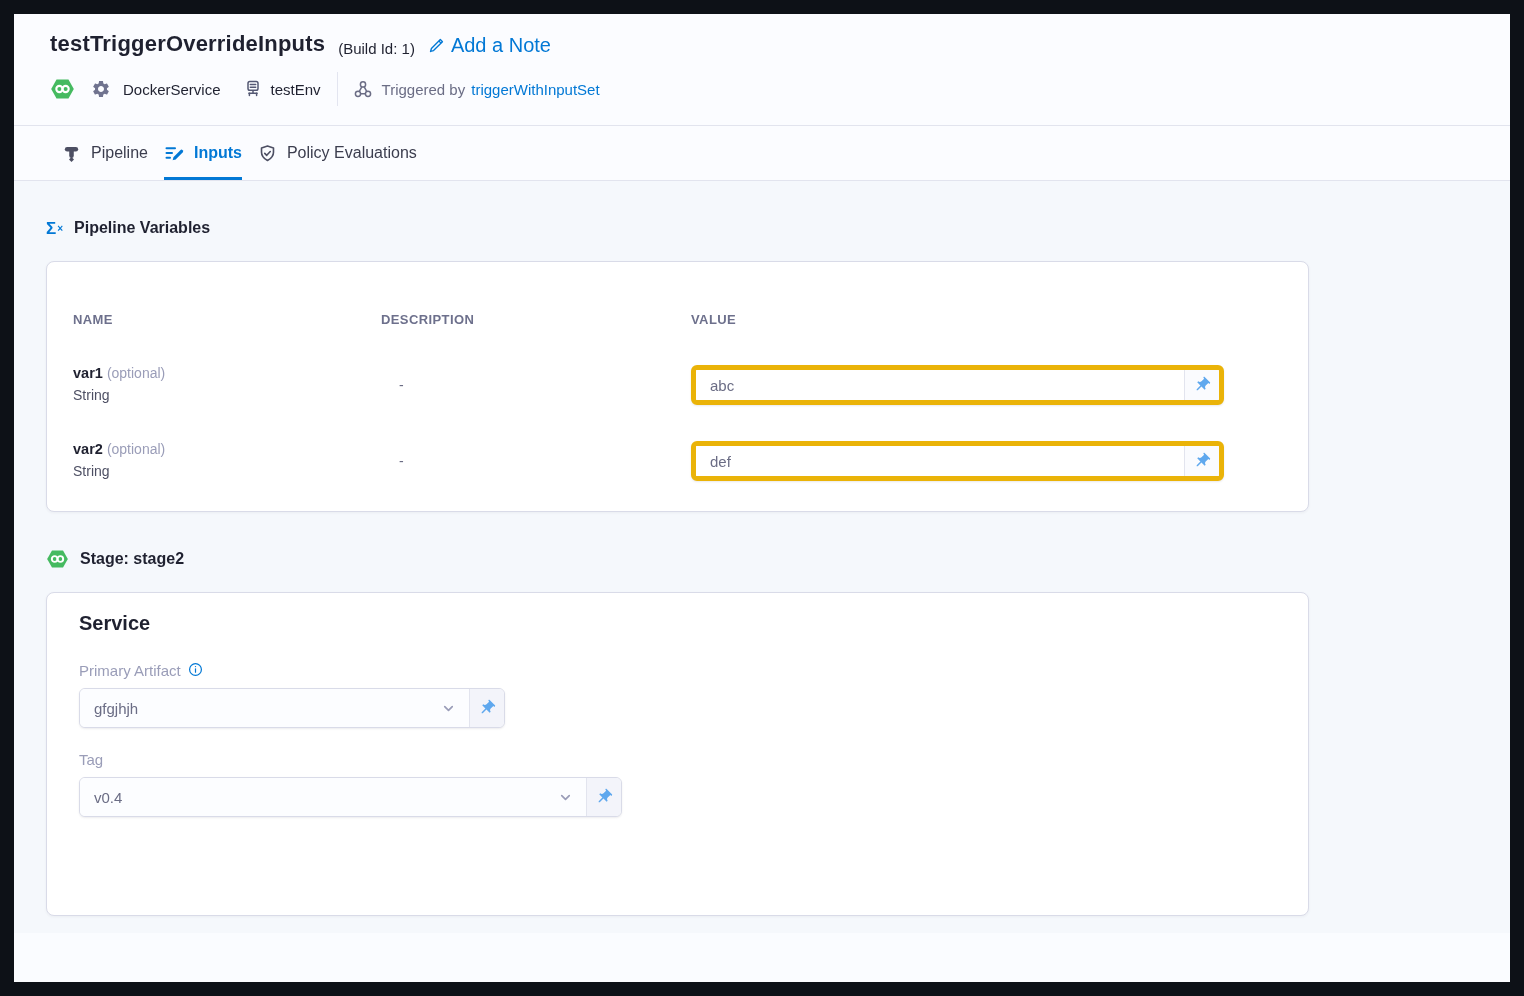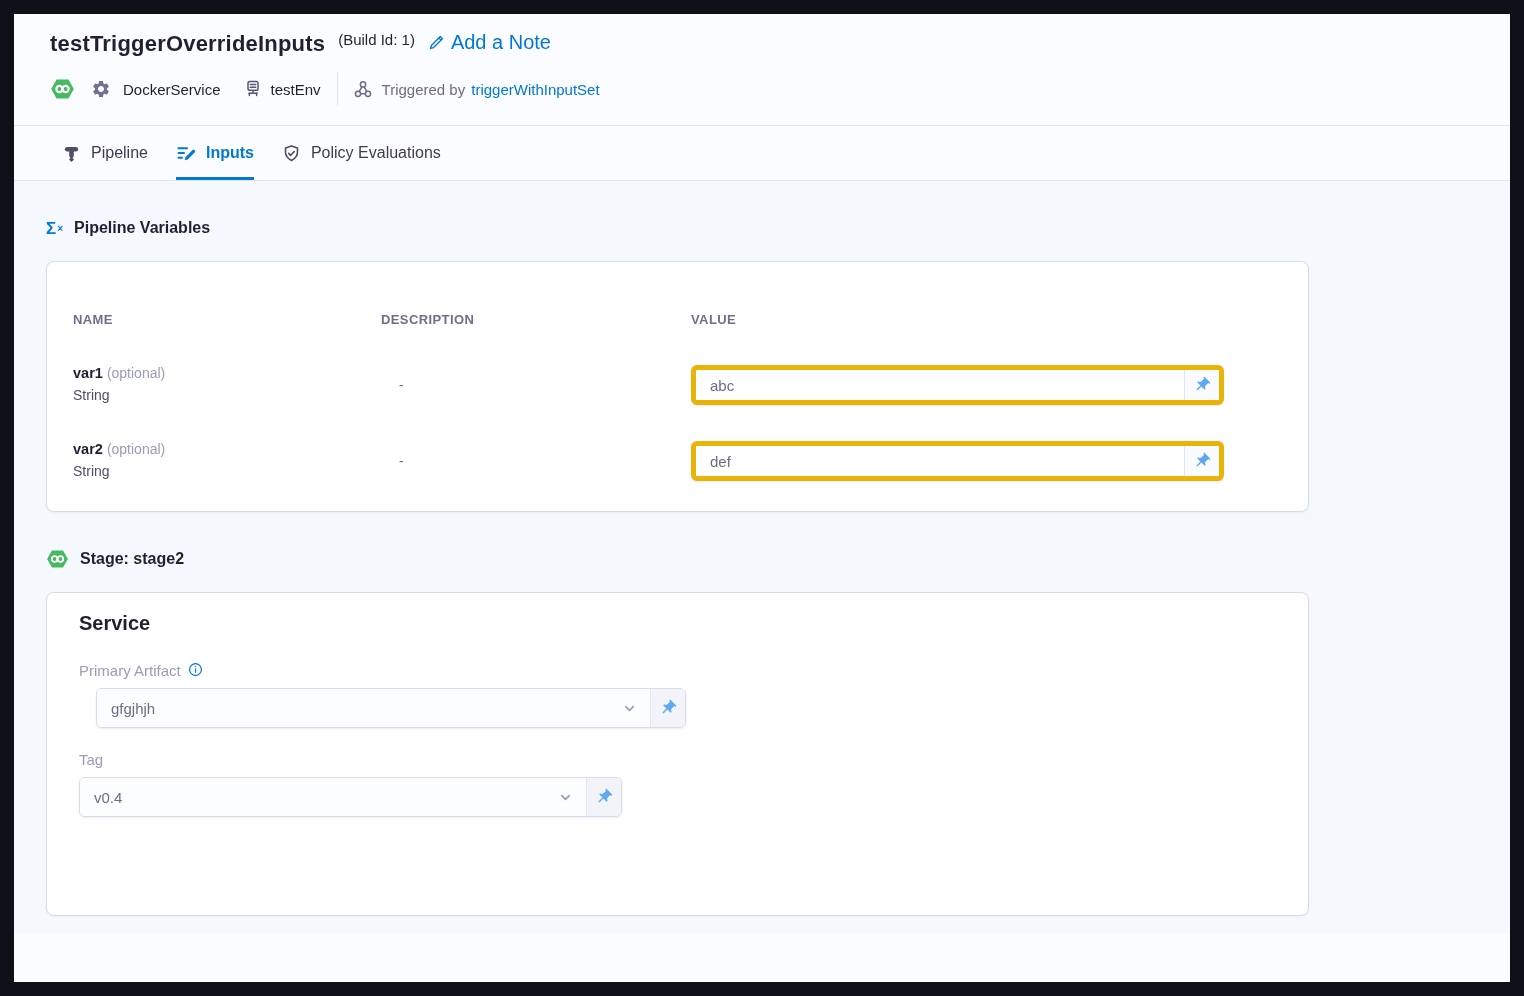--- a/index.html
+++ b/index.html
@@ -8,36 +8,36 @@
     background:#0d1117;
     font-family:"Liberation Sans",sans-serif;
     position:relative;overflow:hidden;
   }
   .frame{
     position:absolute;left:14px;top:14px;width:1496px;height:968px;
     background:#f5f8fc;overflow:hidden;
   }
   
   header{height:111px;background:#fbfcff;box-sizing:border-box;padding:0 36px;}
-  .title-row{display:flex;align-items:flex-start;gap:13px;padding-top:17px;}
+  .title-row{display:flex;align-items:flex-end;gap:13px;padding-top:17px;}
   .page-title{font-size:22px;font-weight:bold;color:#1f2130;margin:0;letter-spacing:.2px;}
   .build-id{font-size:15px;color:#1f2130;}
   .add-note{display:flex;align-items:center;gap:6px;color:#0278d5;font-size:20px;cursor:pointer;text-decoration:none;}
   .meta-row{display:flex;align-items:center;margin-top:15px;font-size:15px;color:#1f2130;}
   .meta-row .mi{display:flex;align-items:center;}
   .gap16{margin-left:16px;}.gap12{margin-left:12px;}.gap22{margin-left:22px;}
   .gap8{margin-left:8px;}.gap14{margin-left:14px;}.gap6{margin-left:6px;}
   .muted{color:#6b6d85;}
   a.blue-link{color:#0278d5;text-decoration:none;cursor:pointer;}
   .vdiv{width:1px;height:34px;background:#e3e5f0;margin-left:16px;}
   
   .tabbar{
     height:56px;background:#fbfcff;box-sizing:border-box;
     border-top:1px solid #e2e4ee;border-bottom:1px solid #e2e4ee;
-    display:flex;align-items:stretch;padding-left:48px;gap:28px;
+    display:flex;align-items:stretch;padding-left:48px;gap:16px;
   }
   .tab{
     display:flex;align-items:center;gap:10px;font-size:16px;color:#3b3d4e;
     border-bottom:3px solid transparent;padding-top:3px;cursor:pointer;
   }
   .tab.active{color:#0278d5;font-weight:bold;border-bottom-color:#0278d5;}
   
   main{padding:0 32px;}
   .section-heading{
     display:flex;align-items:center;gap:11px;margin-top:36px;
@@ -81,21 +81,21 @@
   .field-label.tag-label{margin-top:23px;}
   .select-group{
     display:flex;height:40px;margin-top:9px;border:1px solid #d9dbe8;border-radius:6px;
     box-shadow:0 1px 2px rgba(96,97,112,.12);overflow:hidden;box-sizing:border-box;background:#fcfdff;
   }
   .select-box{
     flex:1;display:flex;align-items:center;justify-content:space-between;
     padding:0 13px 0 14px;font-size:15px;color:#6b6d85;cursor:pointer;background:#fcfdff;
   }
   .select-group .pin-btn{background:#f3f4fa;}
-  .w526{width:590px;margin-left:17px;}
+  .w526{width:426px;}
   .w543{width:543px;}
   .footer-strip{position:absolute;left:0;right:0;bottom:0;height:49px;background:#fafcff;}
   .icon{display:inline-flex;align-items:center;justify-content:center;flex:0 0 auto;}
 </style>
 </head>
 <body>
 
 <div class="frame">
 
   <header>

